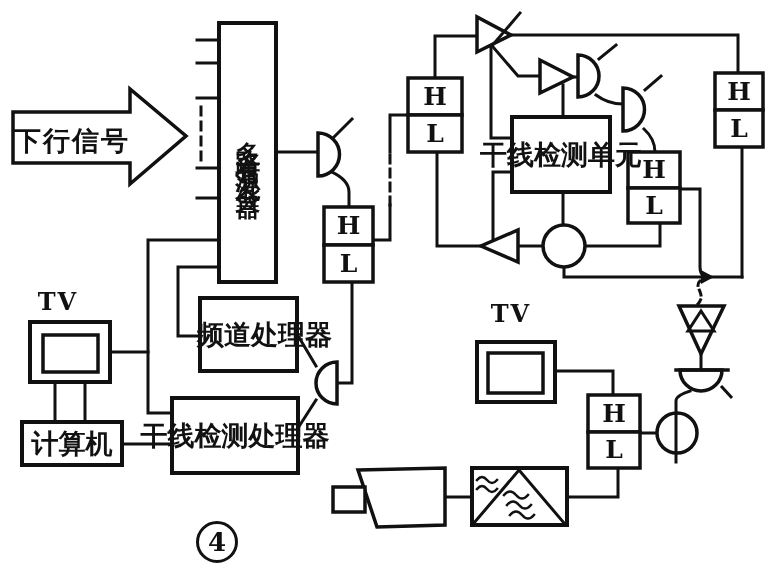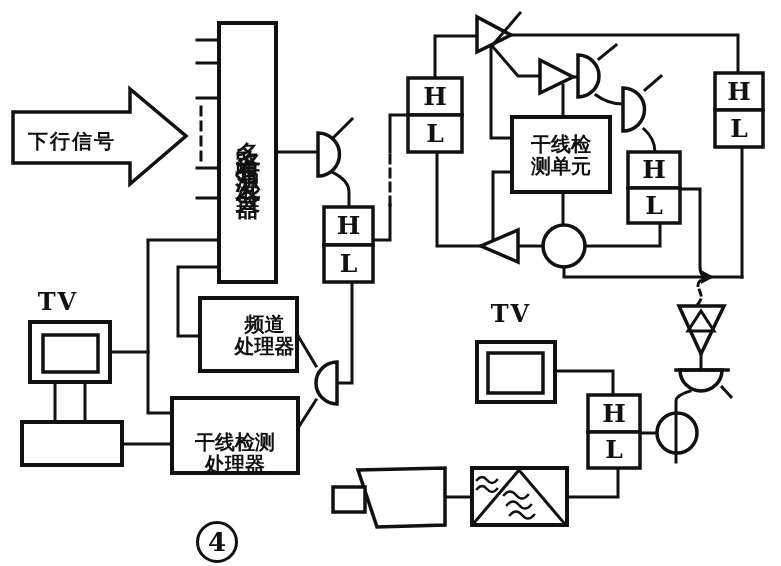--- a/index.html
+++ b/index.html
@@ -6,23 +6,23 @@
   #stage{
     position:relative;width:781px;height:566px;background:#ffffff;
     font-family:"DejaVu Sans","Liberation Sans",sans-serif;color:#111;
     overflow:hidden;margin:0 auto;
   }
   #wiring{position:absolute;left:0;top:0;}
   .lbl{
     position:absolute;display:flex;align-items:center;justify-content:center;
     font-weight:bold;color:#111;line-height:1.1;white-space:nowrap;
   }
-  .two-line{flex-direction:column;}
+  .two-line{flex-direction:row;}
   .serifed{font-family:"DejaVu Serif","Liberation Serif",serif;}
-  .cn{font-size:20px;}
+  .cn{font-size:27px;}
   .hl-cell{font-size:25px;}
   .mixer-vert span{
     writing-mode:vertical-lr;text-orientation:upright;
     font-size:25px;letter-spacing:9px;font-weight:bold;
   }
   #caption-circle{
     position:absolute;left:196px;top:521px;width:36px;height:36px;
     border:3.5px solid #111;border-radius:50%;
     display:flex;align-items:center;justify-content:center;
     font-size:26px;font-weight:bold;font-family:"DejaVu Serif","Liberation Serif",serif;
@@ -131,30 +131,31 @@
 
 <div class="lbl mixer-vert" style="left:219px;top:23px;width:57px;height:259px;">
   <span>多路有源混合器</span>
 </div>
 
 <div class="lbl two-line cn" style="left:216px;top:298px;width:97px;height:73px;">
   <span>频道</span>
   <span>处理器</span>
 </div>
 
-<div class="lbl two-line cn" style="left:172px;top:415px;width:126px;height:75px;">
+<div class="lbl two-line cn" style="left:172px;top:398px;width:126px;height:75px;">
   <span>干线检测</span>
   <span>处理器</span>
 </div>
 
 <div class="lbl two-line cn" style="left:512px;top:117px;width:98px;height:75px;">
   <span>干线检</span>
   <span>测单元</span>
 </div>
 
+<div class="lbl cn" style="left:22px;top:422px;width:100px;height:43px;">计算机</div>
 
 <div class="lbl serifed" style="left:28px;top:288px;width:60px;height:28px;font-size:24px;letter-spacing:2px;">TV</div>
 
 <div class="lbl serifed" style="left:481px;top:300px;width:60px;height:28px;font-size:24px;letter-spacing:2px;">TV</div>
 
 <div class="lbl serifed hl-cell" style="left:324px;top:207px;width:49px;height:38px;">H</div>
 <div class="lbl serifed hl-cell" style="left:324px;top:245px;width:49px;height:37px;">L</div>
 <div class="lbl serifed hl-cell" style="left:408px;top:78px;width:54px;height:37px;">H</div>
 <div class="lbl serifed hl-cell" style="left:408px;top:115px;width:54px;height:37px;">L</div>
 <div class="lbl serifed hl-cell" style="left:715px;top:73px;width:48px;height:37px;">H</div>

